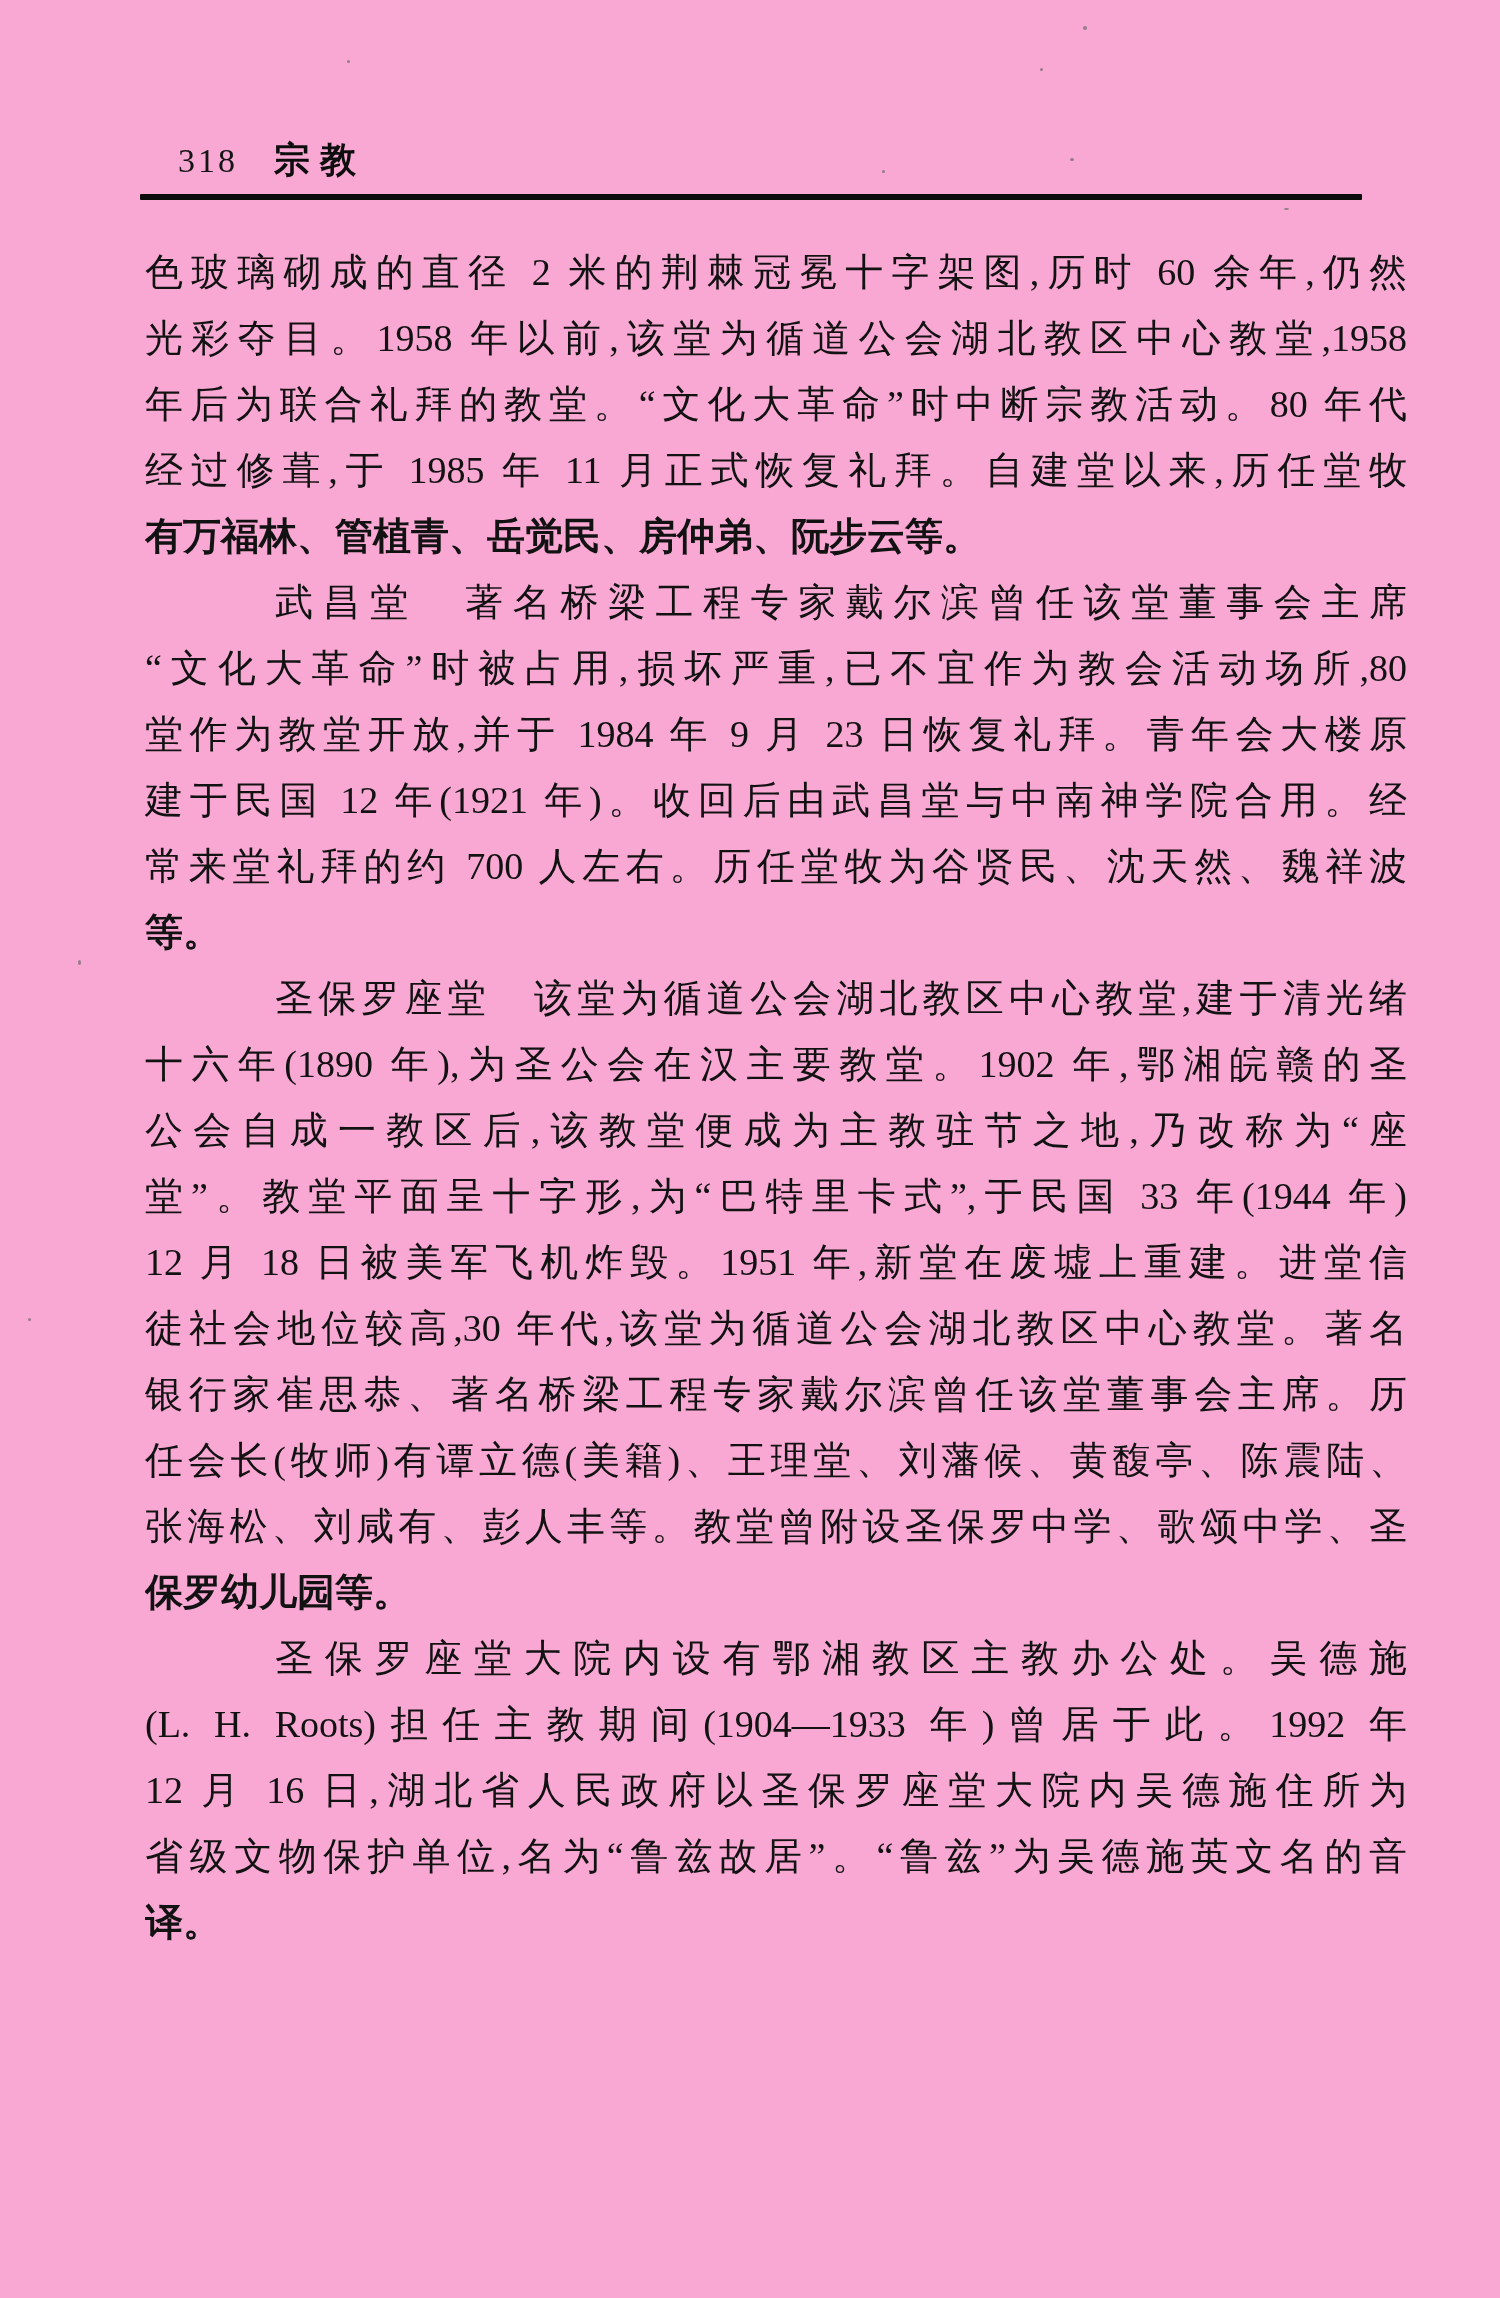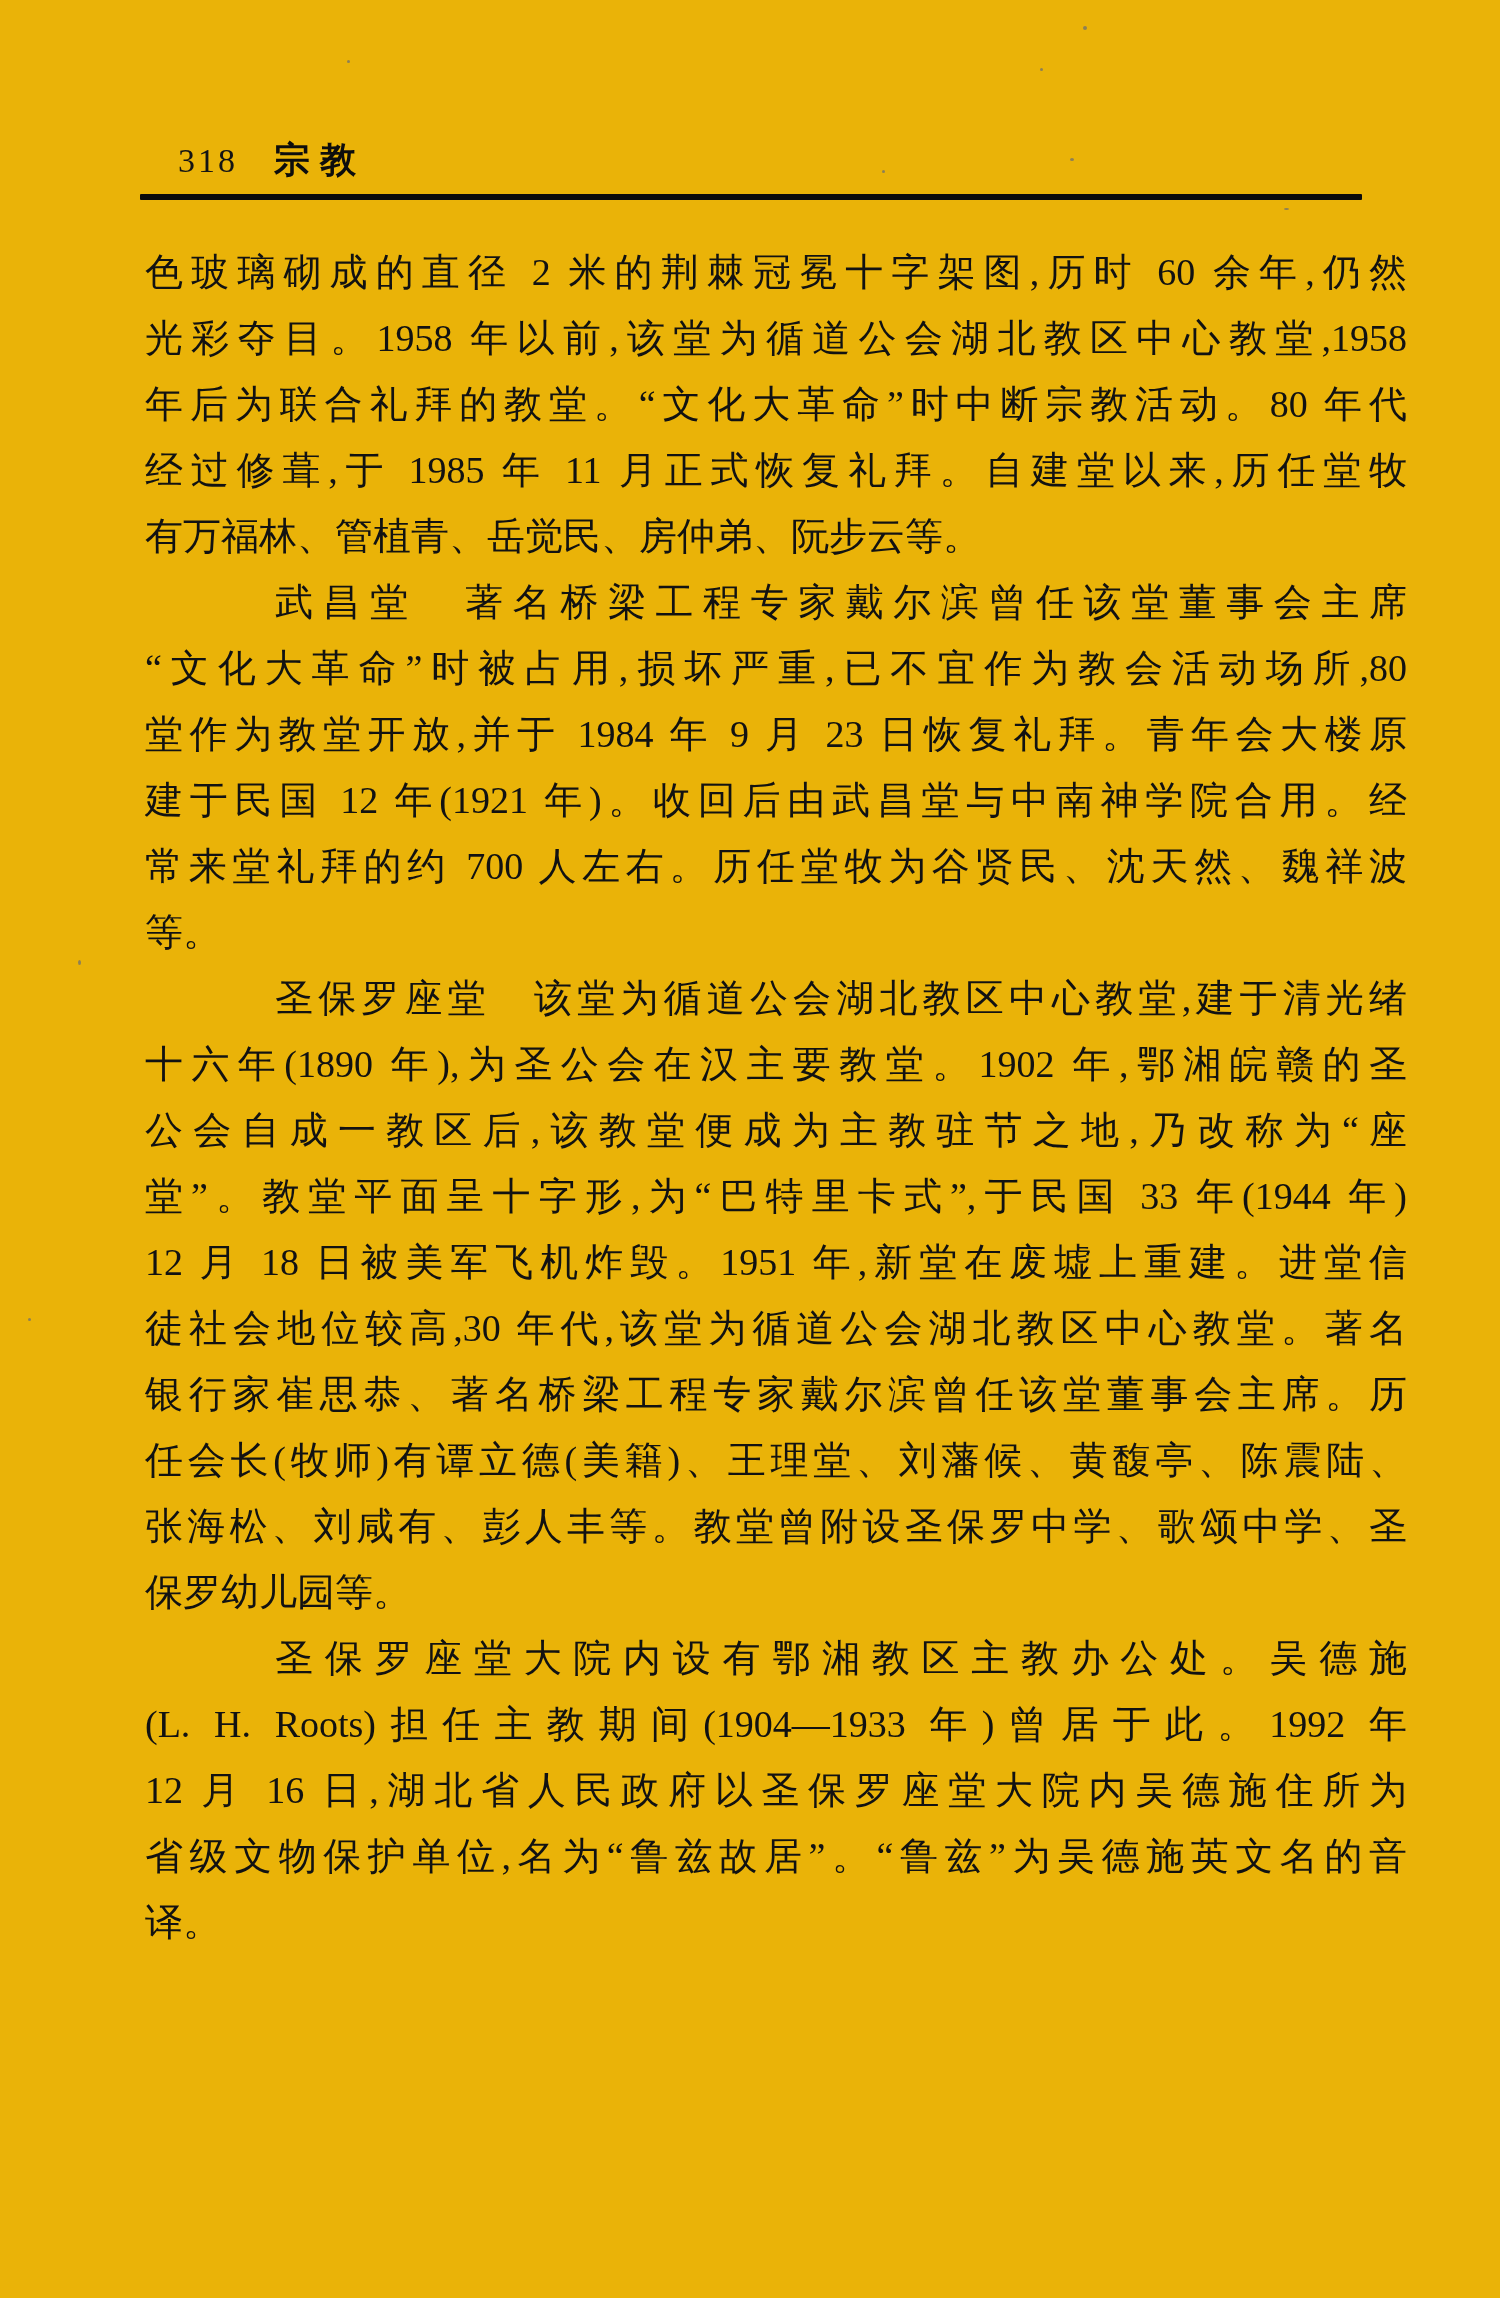--- a/index.html
+++ b/index.html
@@ -5,21 +5,21 @@
   html, body {
     margin: 0;
     padding: 0;
     background: #e8e8e6;
   }
   .page {
     position: relative;
     width: 1500px;
     height: 2298px;
     margin: 0 auto;
-    background: #eab308;
+    background: #f9a8d4;
     color: #111;
     font-family: "Liberation Serif", "DejaVu Serif", serif;
     overflow: hidden;
   }
   
   .page-header {
     position: absolute;
     top: 136px;
     left: 178px;
     white-space: nowrap;
@@ -62,20 +62,21 @@
     text-align: justify;
     text-align-last: justify;
     text-justify: inter-character;
     white-space: normal;
   }
   .line.indent {
     padding-left: 130px;
   }
   .line.para-end {
     text-align-last: left;
+    font-weight: bold;
   }
   
   .speck {
     position: absolute;
     background: #6f6f6f;
     border-radius: 50%;
     opacity: 0.75;
   }
   .s1 { left: 1083px; top: 26px;  width: 4px; height: 4px; }
   .s2 { left: 1040px; top: 68px;  width: 3px; height: 3px; }

